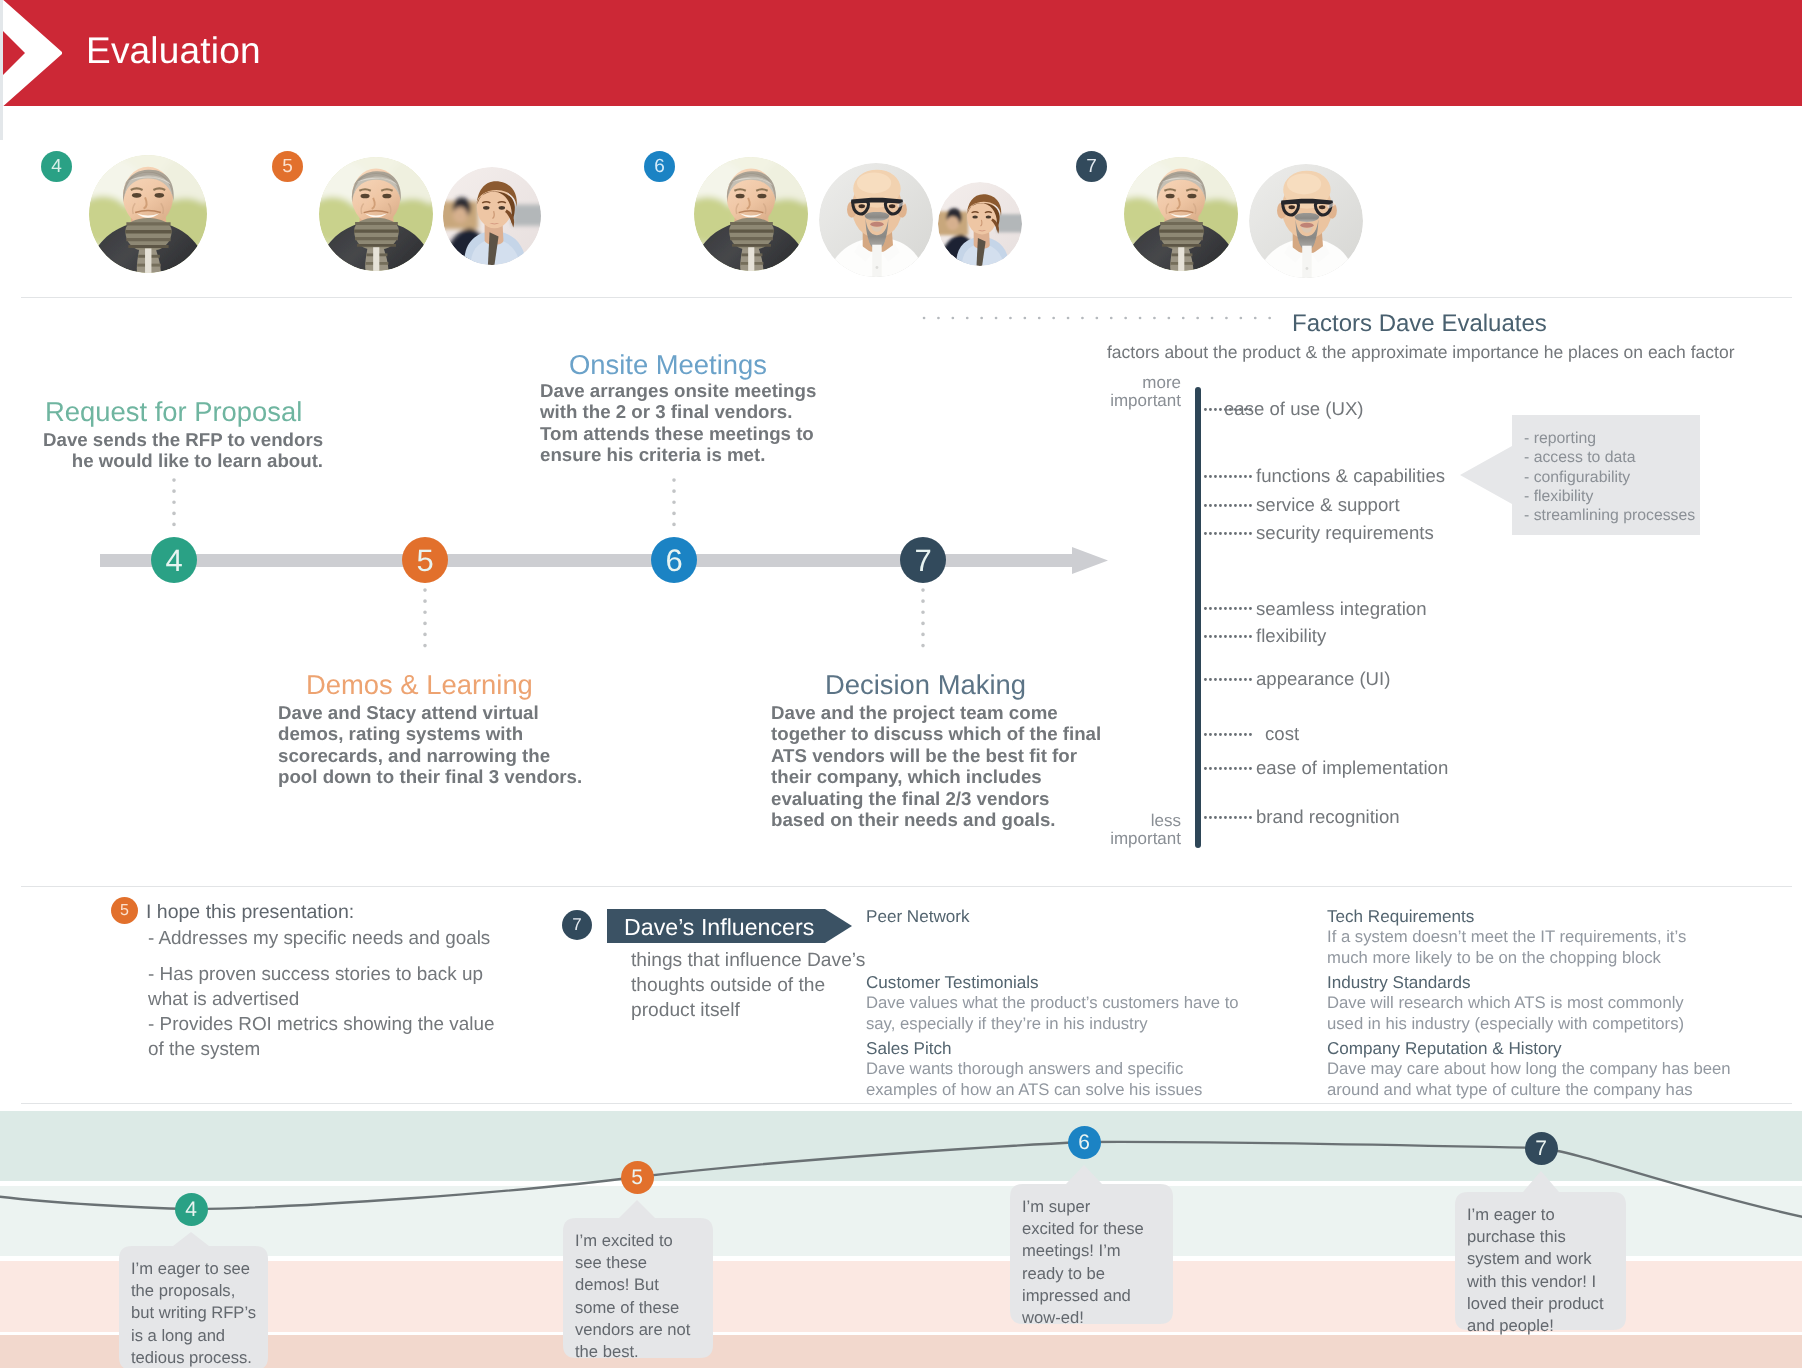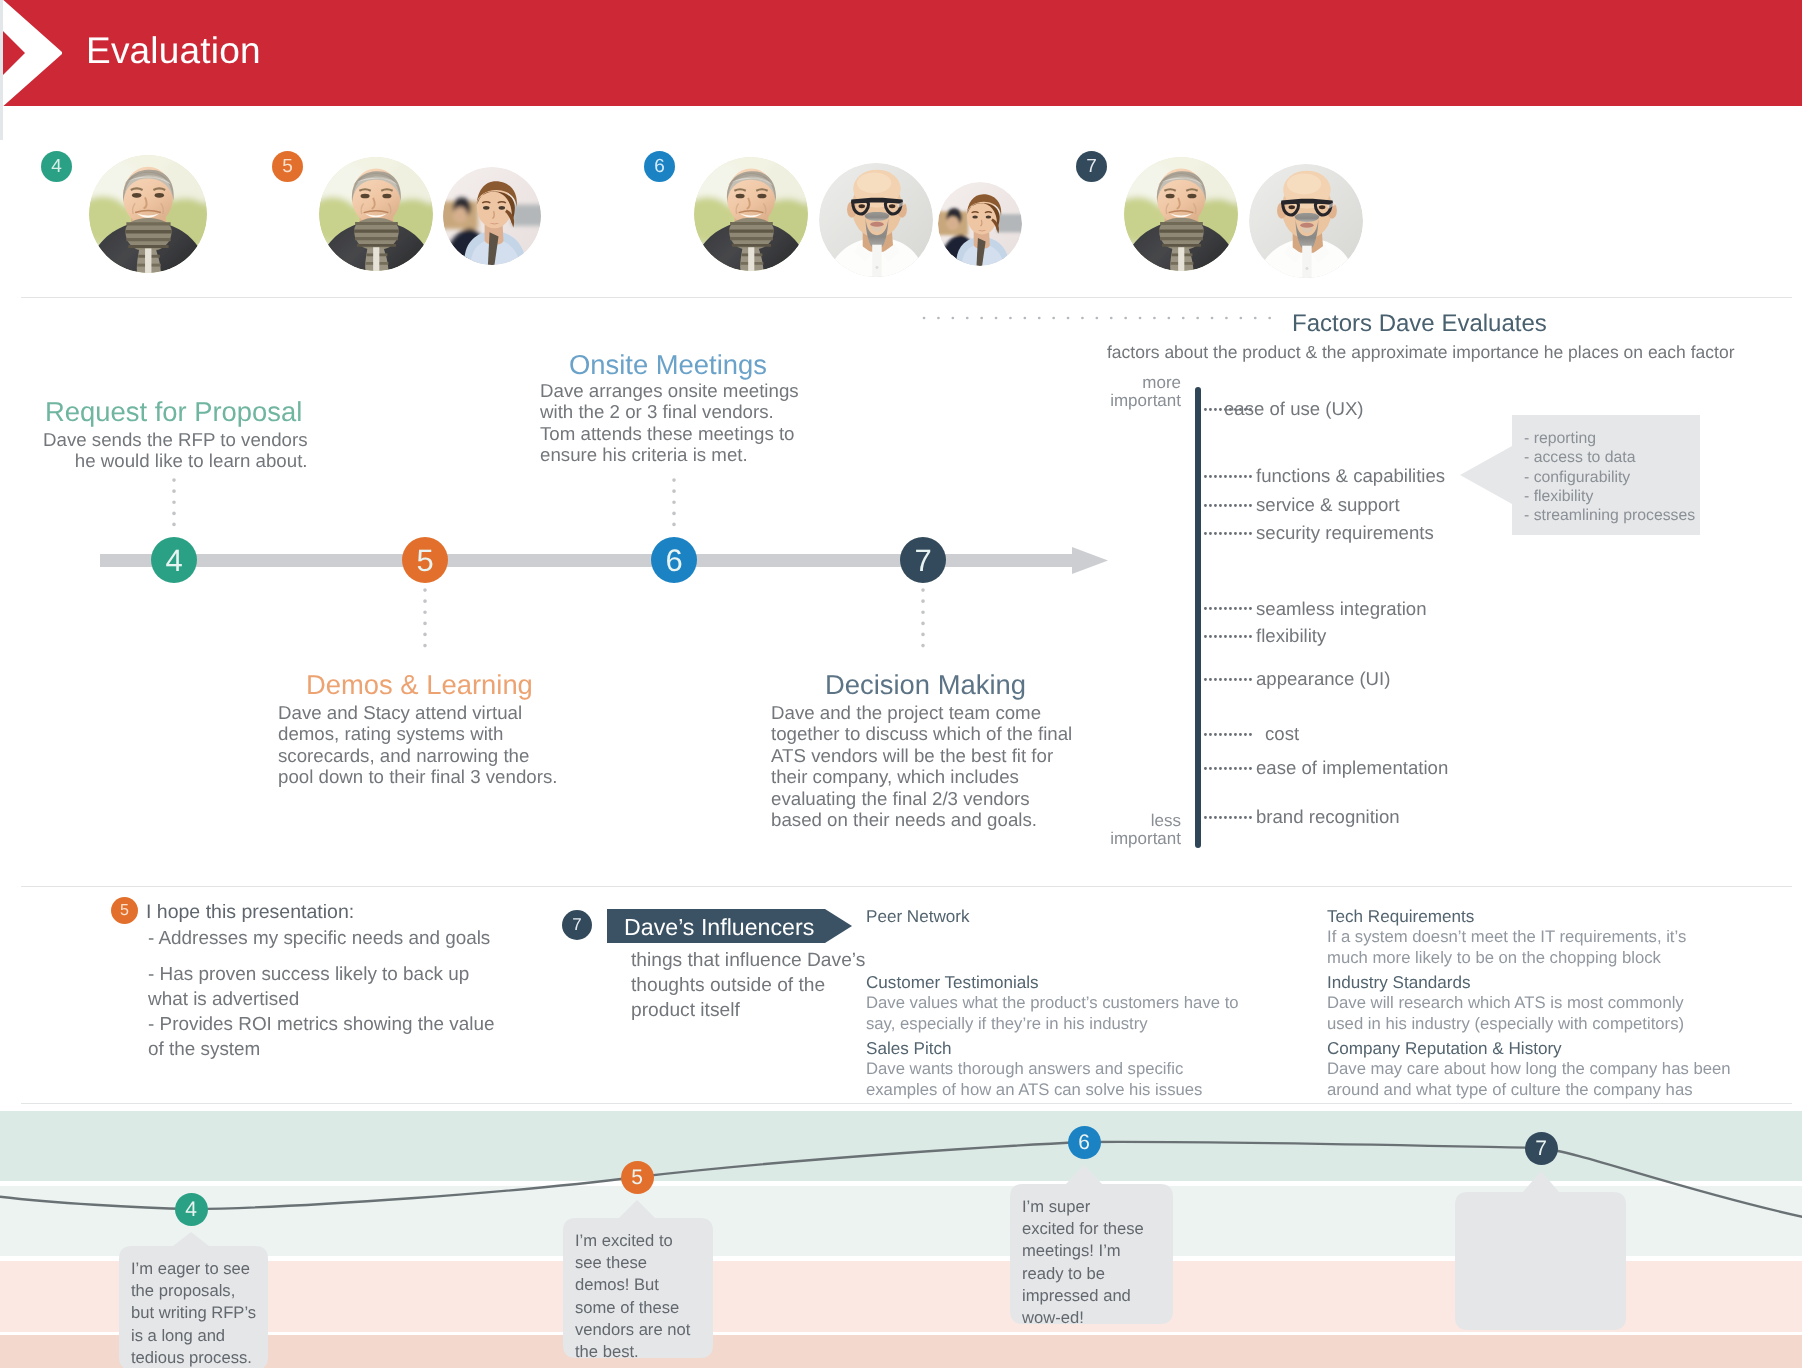--- a/index.html
+++ b/index.html
@@ -14,21 +14,21 @@
   #left-edge{left:0;top:0;width:3px;height:140px;background:#e3e7ea;}
   
   .badge{border-radius:50%;display:flex;align-items:center;justify-content:center;
          font-weight:300;}
   .avatar{border-radius:50%;overflow:hidden;filter:blur(0.45px) saturate(1.04);}
   
   .rule{background:#e2e4e6;height:1px;}
   .tl-node{border-radius:50%;display:flex;align-items:center;justify-content:center;
            color:#e8f4f1;font-weight:300;font-size:31px;line-height:1;}
   .step-title{font-size:27.4px;font-weight:400;line-height:1.1;white-space:nowrap;}
-  .step-body{font-size:18.7px;line-height:21.4px;color:#73777b;white-space:pre-line;font-weight:400;}
+  .step-body{font-size:18.7px;line-height:21.4px;color:#73777b;white-space:pre-line;font-weight:700;}
   
   #factors-title{font-size:24px;color:#49606f;font-weight:400;}
   #factors-sub{font-size:17.5px;color:#73777b;font-weight:400;}
   #f-axis{width:6px;background:#2e4657;border-radius:3px;}
   .f-label{font-size:18.6px;color:#73777b;white-space:nowrap;}
   .f-end{font-size:17px;color:#8a8f95;line-height:17.5px;text-align:right;white-space:pre-line;}
   #callout-text{font-size:15.8px;color:#8b9096;line-height:19.3px;white-space:pre-line;}
   
   #exp-title{font-size:19.5px;color:#5f666d;}
   .exp-item{font-size:18.9px;color:#73777b;line-height:25px;white-space:pre-line;}
@@ -644,21 +644,21 @@
   <path d="M240 0 L52 0 L52 31 L0 60 L52 89 L52 120 L240 120 Z" fill="#e6e7e9"></path>
 </svg>
     <div class="abs" id="callout-text" style="left:1524px;top:429px;"><span>- reporting</span><br><span>- access to data</span><br><span>- configurability</span><br><span>- flexibility</span><br><span>- streamlining processes</span></div>
   </div>
 <div class="abs" style="left:0;top:870px;width:620px;height:210px;">
     <div class="abs badge" style="left:111px;top:27px;width:27px;height:27px;background:#e2702c;color:#fbe0cd;font-size:16px;">
       <span>5</span>
     </div>
     <div class="abs" id="exp-title" style="left:146px;top:31px;">I hope this presentation:</div>
     <div class="abs exp-item" style="left:148px;top:56px;width:420px;">- Addresses my specific needs and goals</div>
-    <div class="abs exp-item" style="left:148px;top:92px;width:420px;">- Has proven success likely to back up
+    <div class="abs exp-item" style="left:148px;top:92px;width:420px;">- Has proven success stories to back up
 what is advertised</div>
     <div class="abs exp-item" style="left:148px;top:142px;width:420px;">- Provides ROI metrics showing the value
 of the system</div>
   </div>
 <div class="abs" style="left:0;top:870px;width:1802px;height:230px;">
     <div class="abs badge" style="left:562px;top:40px;width:30px;height:30px;background:#324a5c;color:#e4eaf0;font-size:17px;">
       <span>7</span>
     </div>
     <svg class="abs" style="left:607px;top:39px;width:245px;height:34px" viewBox="0 0 245 34">
   <path d="M0 0 L218 0 L245 17 L218 34 L0 34 Z" fill="#3b5264"></path>
@@ -714,20 +714,26 @@
 </svg>
     <div class="abs bubble" style="left:1010px;top:80px;width:163px;height:140px;">I’m super
 excited for these
 meetings! I’m
 ready to be
 impressed and
 wow-ed!</div>
     <svg class="abs" style="left:1455px;top:66px;width:171px;height:160px" viewBox="0 0 171 160">
   <path d="M86 1 L104 22 L158 22 Q171 22 171 35 L171 147 Q171 160 158 160 L13 160 Q0 160 0 147 L0 35 Q0 22 13 22 L68 22 Z" fill="#e5e6e8"></path>
 </svg>
+    <div class="abs bubble" style="left:1455px;top:88px;width:171px;height:138px;">I’m eager to
+purchase this
+system and work
+with this vendor! I
+loved their product
+and people!</div>
     <div class="abs e-node" style="left:174.5px;top:88.5px;width:33.0px;height:33.0px;background:#2aa185;">
       <span>4</span>
     </div>
     <div class="abs e-node" style="left:620.5px;top:56.5px;width:33.0px;height:33.0px;background:#e2702c;">
       <span>5</span>
     </div>
     <div class="abs e-node" style="left:1067.5px;top:21.5px;width:33.0px;height:33.0px;background:#1b83c4;">
       <span>6</span>
     </div>
     <div class="abs e-node" style="left:1524.5px;top:27.5px;width:33.0px;height:33.0px;background:#324a5c;">

